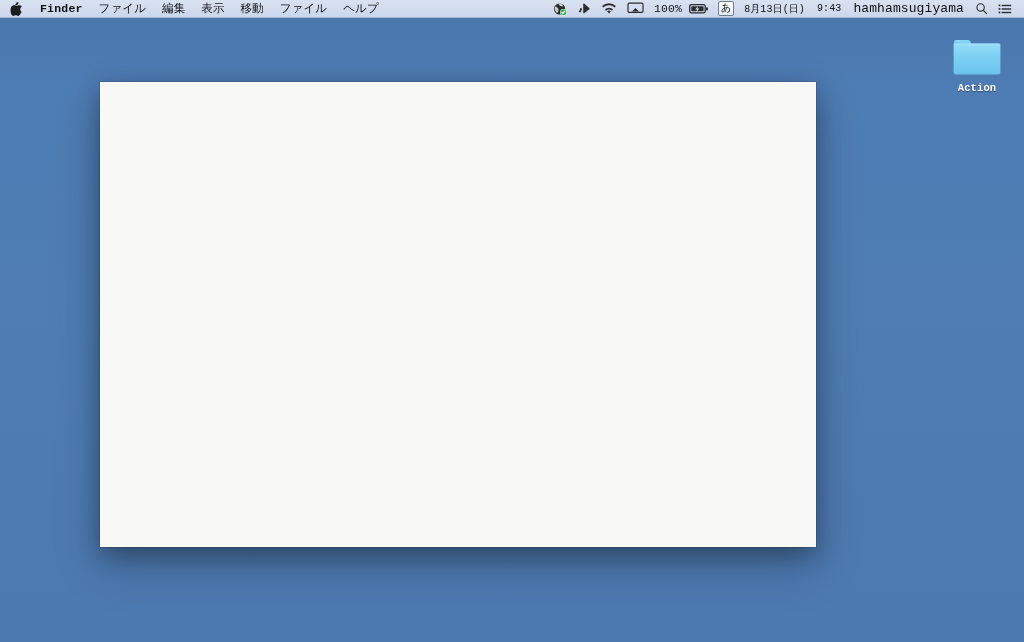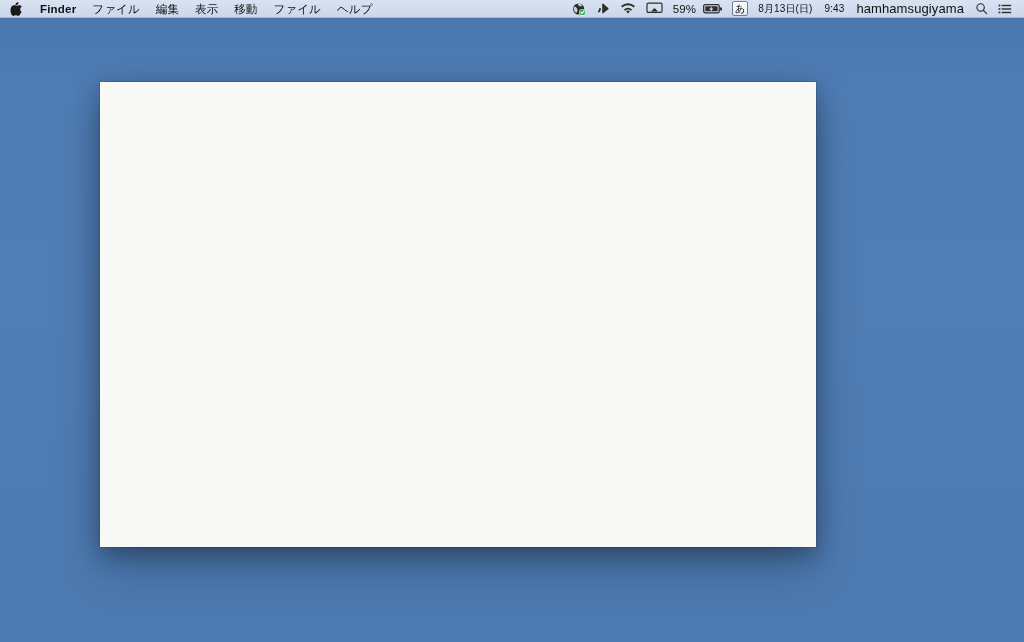--- a/index.html
+++ b/index.html
@@ -21,20 +21,21 @@
     height: 642px;
     background: #4d7cb3;
     background-image:
       linear-gradient(to bottom,
         #3f6ba3 0px,
         #4a77ad 14px,
         #4e7cb4 90px,
         #4f7db4 300px,
         #4c79b0 642px);
     overflow: hidden;
+    font-family: Liberation Mono, monospace;
   }
 
   
   #menubar {
     position: absolute;
     top: 0;
     left: 0;
     width: 1024px;
     height: 18px;
     background: linear-gradient(to bottom, #d9e2f1 0%, #d2dcee 52%, #ccd7ec 100%);
@@ -213,21 +214,21 @@
         </svg>
       </div>
 
       <div class="status-item">
         <svg class="ic" width="17" height="13" viewBox="0 0 17 13">
           <rect x="1" y="1.2" width="15" height="9.2" rx="1.2" fill="none" stroke="#2d2d2d" stroke-width="1.2"></rect>
           <path d="M8.5 6.0 L12.0 9.4 L5.0 9.4 z" fill="#2d2d2d"></path>
         </svg>
       </div>
 
-      <div class="status-item pct">59%</div>
+      <div class="status-item pct">100%</div>
 
       <div class="status-item">
         <svg class="ic" width="20" height="12" viewBox="0 0 20 12">
           <rect x="0.7" y="1.6" width="15.5" height="8.2" rx="1.6" fill="none" stroke="#2d2d2d" stroke-width="1.3"></rect>
           <rect x="17.0" y="4.2" width="1.9" height="3.2" rx="0.7" fill="#2d2d2d"></rect>
           <rect x="2.3" y="3.2" width="12.3" height="5.0" rx="0.7" fill="#2d2d2d"></rect>
           <path d="M9.1 3.0 L6.2 6.4 L8.1 6.4 L7.2 9.2 L10.3 5.6 L8.3 5.6 z" fill="#e9eef6"></path>
         </svg>
       </div>
 
@@ -254,18 +255,39 @@
           <rect x="0.6" y="8.6" width="1.7" height="1.7" fill="#2d2d2d"></rect>
           <rect x="3.6" y="1.8" width="9.6" height="1.4" fill="#2d2d2d"></rect>
           <rect x="3.6" y="5.3" width="9.6" height="1.4" fill="#2d2d2d"></rect>
           <rect x="3.6" y="8.8" width="9.6" height="1.4" fill="#2d2d2d"></rect>
         </svg>
       </div>
 
     </div>
   </div>
 
+  <div id="desktop-icon">
+    <div class="folder-wrap">
+      <svg width="50" height="42" viewBox="0 0 50 42">
+        <defs>
+          <linearGradient id="folderTab" x1="0" y1="0" x2="0" y2="1">
+            <stop offset="0%" stop-color="#8ddcf7"></stop>
+            <stop offset="100%" stop-color="#76cbef"></stop>
+          </linearGradient>
+          <linearGradient id="folderBody" x1="0" y1="0" x2="0" y2="1">
+            <stop offset="0%" stop-color="#95dcf8"></stop>
+            <stop offset="45%" stop-color="#7dd0f3"></stop>
+            <stop offset="100%" stop-color="#6ac3ec"></stop>
+          </linearGradient>
+        </defs>
+        <path d="M2.2 6.0 C2.2 4.7 3.0 3.9 4.2 3.9 L16.0 3.9 C16.9 3.9 17.5 4.3 17.9 5.0 L19.6 8.0 L2.2 8.0 z" fill="url(#folderTab)"></path>
+        <rect x="1.6" y="7.4" width="46.8" height="31.2" rx="2.6" fill="url(#folderBody)"></rect>
+        <rect x="1.6" y="7.4" width="46.8" height="2.0" fill="#a3e2f9" opacity="0.65"></rect>
+      </svg>
+    </div>
+    <div class="icon-label">Action</div>
+  </div>
 
   <div id="app-window">
     <div id="window-content"></div>
   </div>
 
 </div>
 
 </body></html>

